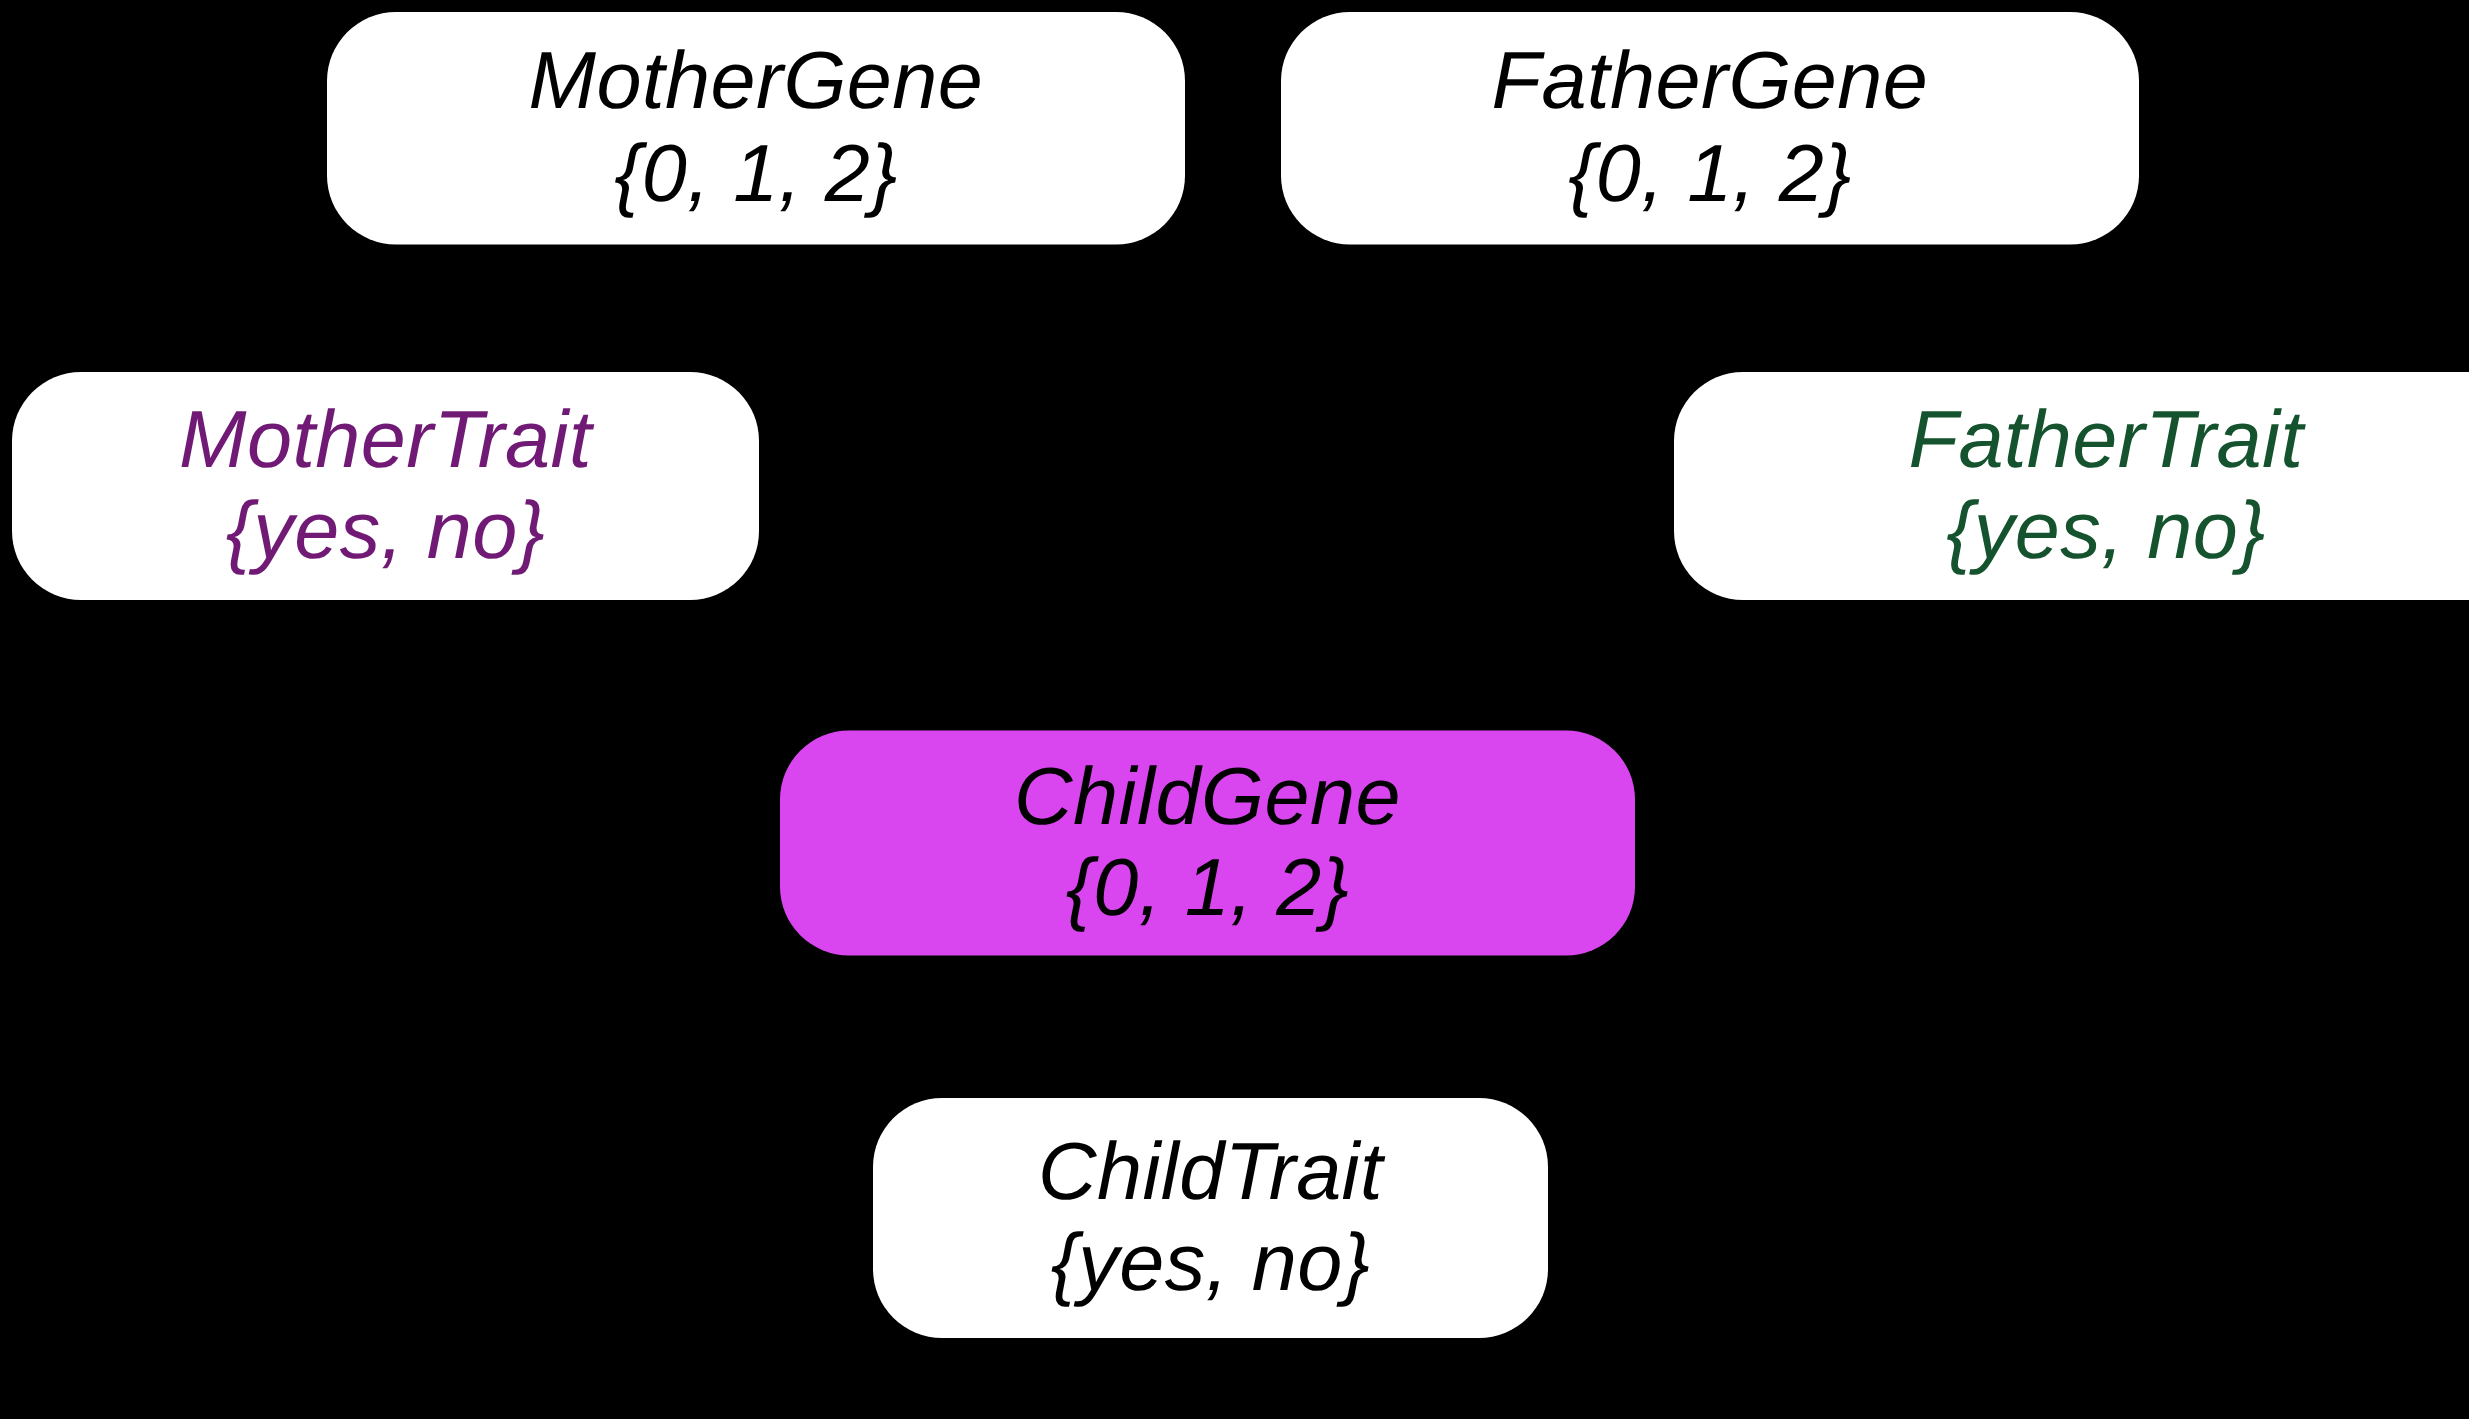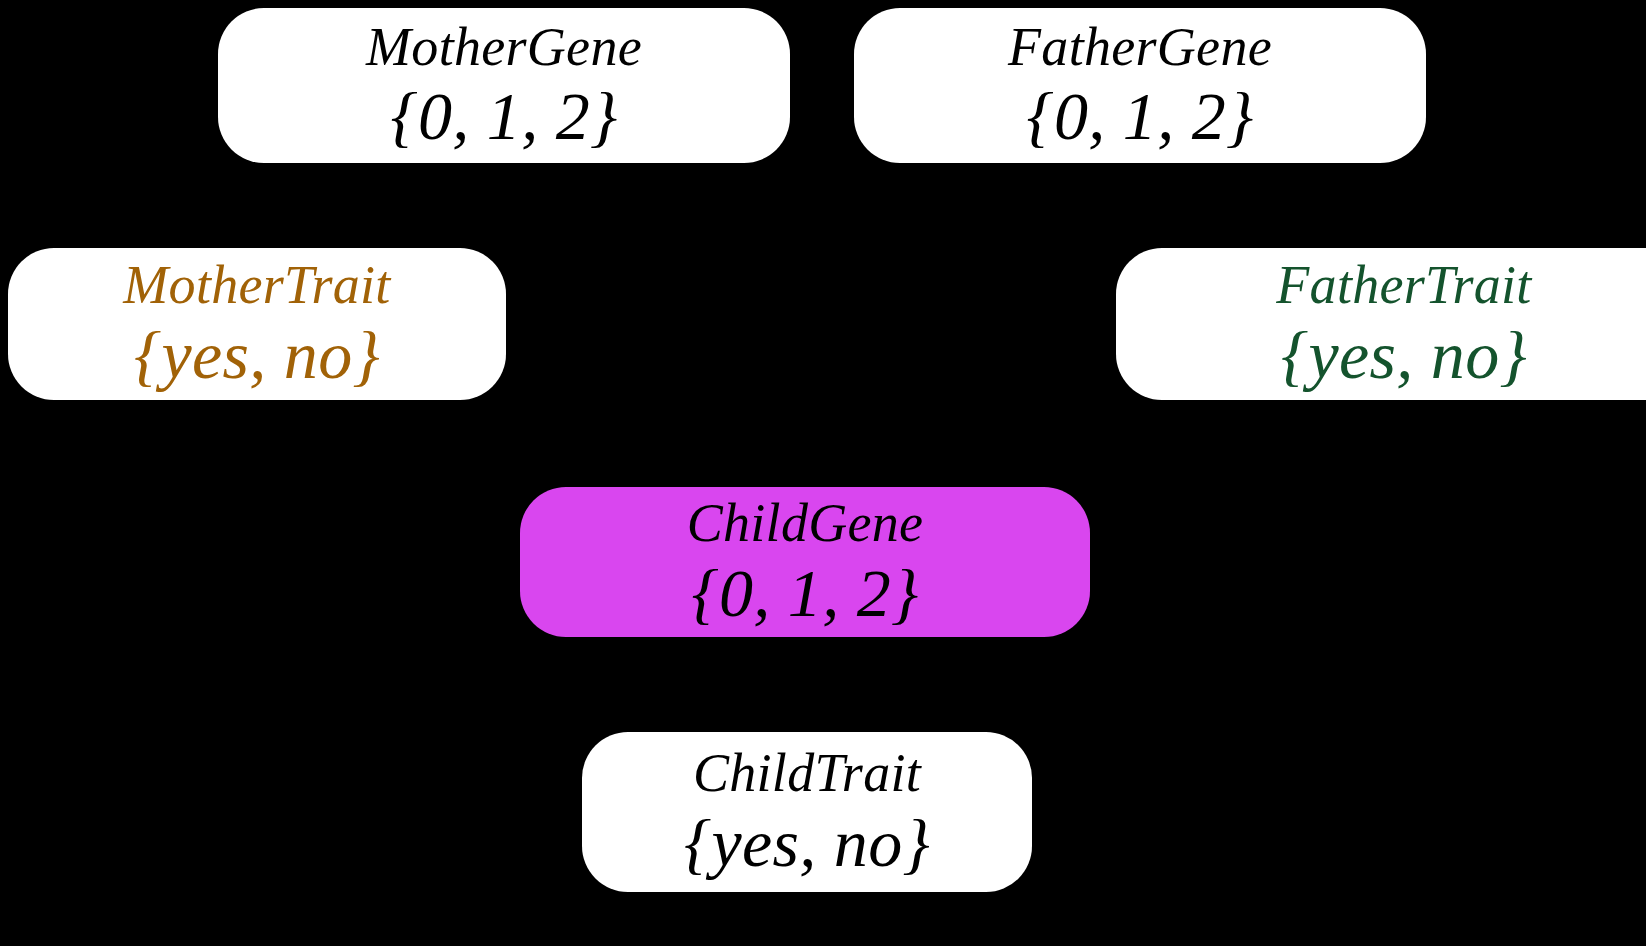--- a/index.html
+++ b/index.html
@@ -7,21 +7,21 @@
     margin: 0;
     padding: 0;
     background: #000000;
   }
   #canvas {
     position: relative;
     width: 1646px;
     height: 946px;
     background: #000000;
     overflow: hidden;
-    font-family: Liberation Serif, serif;
+    font-family: Liberation Sans, sans-serif;
   }
   .node {
     position: absolute;
     background: #ffffff;
     border-radius: 46px;
     display: flex;
     flex-direction: column;
     align-items: center;
     justify-content: center;
     box-sizing: border-box;
@@ -30,21 +30,21 @@
     line-height: 1.06;
   }
   .node-title {
     font-style: italic;
     font-size: 54px;
     letter-spacing: 0.3px;
     white-space: nowrap;
   }
   .node-domain {
     font-style: italic;
-    font-size: 68px;
+    font-size: 54px;
     letter-spacing: 0.3px;
     white-space: nowrap;
     margin-top: 4px;
   }
   
   #edges {
     position: absolute;
     left: 0;
     top: 0;
     width: 1646px;
@@ -73,21 +73,21 @@
   <div class="node" id="node-0" style="left: 218px; top: 8px; width: 572px; height: 155px; background: rgb(255, 255, 255); color: rgb(0, 0, 0);">
     <div class="node-title">MotherGene</div>
     <div class="node-domain">{0, 1, 2}</div>
   </div>
 
   <div class="node" id="node-1" style="left: 836px; top: 8px; width: 572px; height: 155px; background: rgb(255, 255, 255); color: rgb(0, 0, 0); margin-left: 18px;">
     <div class="node-title">FatherGene</div>
     <div class="node-domain">{0, 1, 2}</div>
   </div>
 
-  <div class="node" id="node-2" style="left: 8px; top: 248px; width: 498px; height: 152px; background: rgb(255, 255, 255); color: #a16207;">
+  <div class="node" id="node-2" style="left: 8px; top: 248px; width: 498px; height: 152px; background: rgb(255, 255, 255); color: #701a75;">
     <div class="node-title">MotherTrait</div>
     <div class="node-domain">{yes, no}</div>
   </div>
 
   <div class="node" id="node-3" style="left: 1116px; top: 248px; width: 576px; height: 152px; background: rgb(255, 255, 255); color: #14532d;">
     <div class="node-title">FatherTrait</div>
     <div class="node-domain">{yes, no}</div>
   </div>
 
   <div class="node" id="node-4" style="left: 520px; top: 487px; width: 570px; height: 150px; background: #d946ef; color: rgb(0, 0, 0);">

